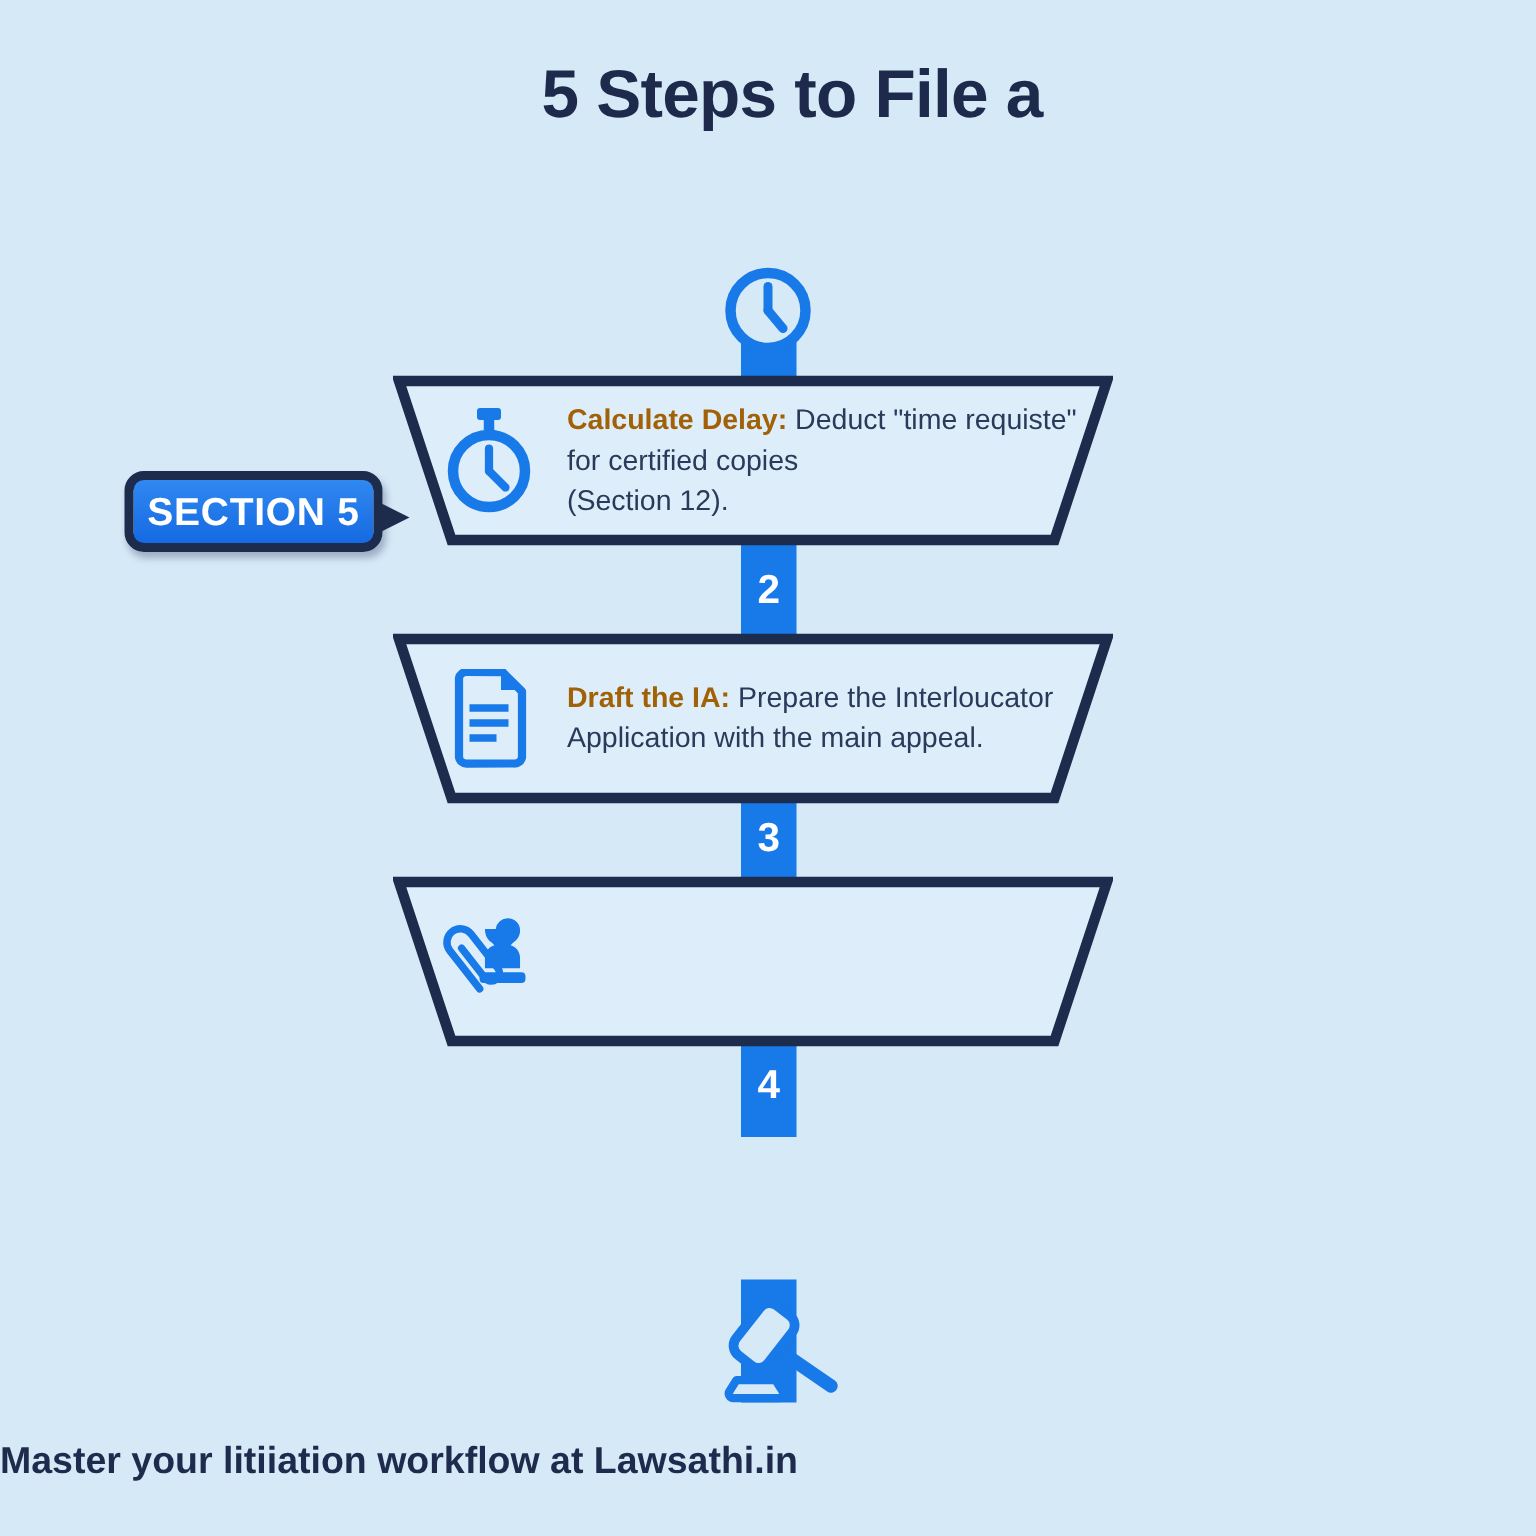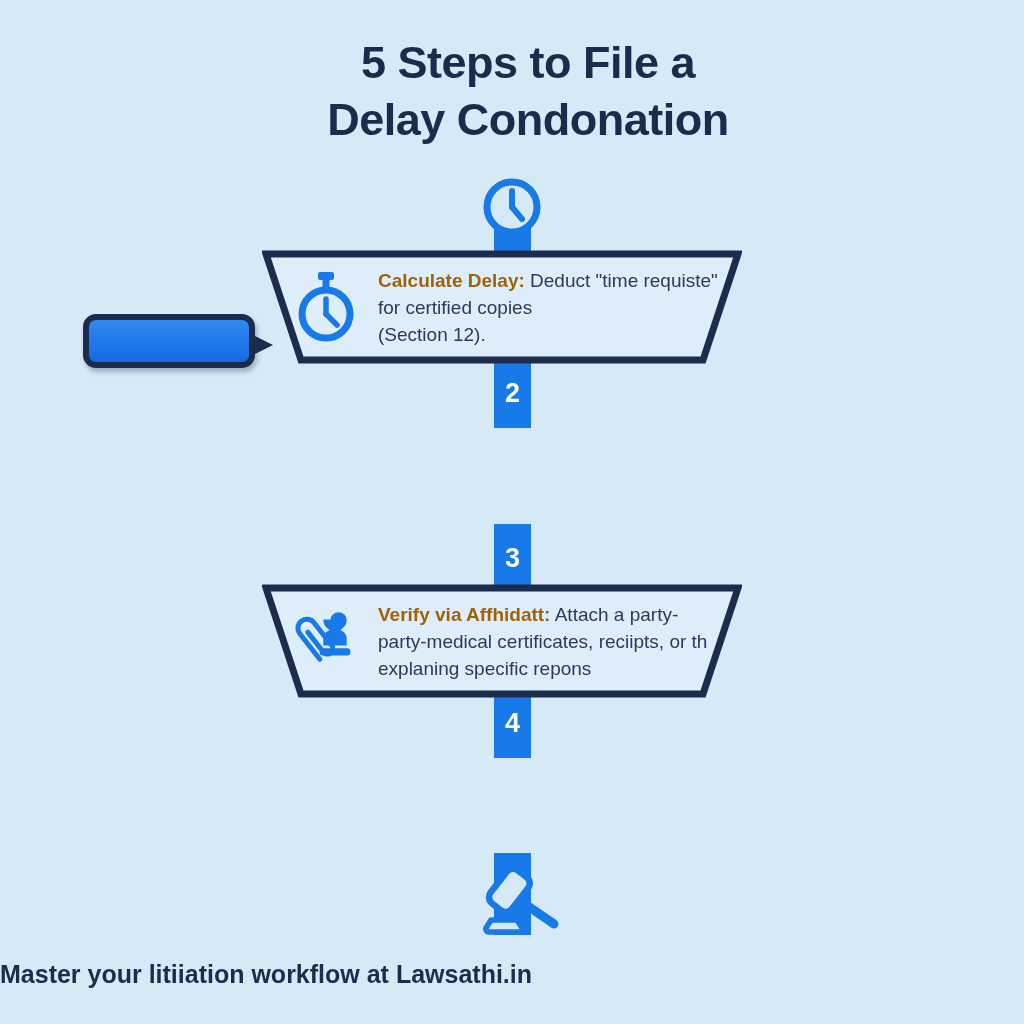--- a/index.html
+++ b/index.html
@@ -53,21 +53,21 @@
     position:absolute;top:960px;left:0;width:100%;text-align:left;
     color:#1f2b4d;font-weight:700;font-size:25px;
   }
   .abs{position:absolute;}
 </style>
 </head>
 <body>
 
 <div id="canvas">
 
-  <div class="title"><span>5 Steps to File a</span><br><span>Delay Condonation</span></div>
+  <div class="title"><span>5 Steps to File a</span><br></div>
 
   <div class="seg" style="top:222px;height:36px;"></div>
   <div class="seg" style="top:358px;height:70px;">
       <span class="num">2</span>
     </div>
   <div class="seg" style="top:524px;height:68px;">
       <span class="num">3</span>
     </div>
   <div class="seg" style="top:688px;height:70px;">
       <span class="num">4</span>
@@ -92,40 +92,54 @@
         <line x1="34" y1="44" x2="34" y2="29" stroke="#1879e9" stroke-width="5.5" stroke-linecap="round"></line>
         <line x1="34" y1="44" x2="45" y2="55" stroke="#1879e9" stroke-width="5.5" stroke-linecap="round"></line>
       </svg>
     </div>
     <div class="step-text"><div><b>Calculate Delay:</b><span> Deduct "time requiste"
 for certified copies
 (Section 12).</span></div></div>
   </div>
 
   <div class="badge">
+    <span class="badge-label">SECTION 5</span>
     <span class="tail"></span>
   </div>
 
+  <div class="stepbox" style="top:422px;">
+    <svg class="shape" width="480" height="114" viewBox="0 0 480 114">
+      <polygon points="4,4 476,4 441,110 39,110" fill="#ddeefa" stroke="#1d2b4c" stroke-width="7"></polygon>
+    </svg>
+    <div class="step-icon">
+      <svg width="54" height="66" viewBox="0 0 54 66">
+        <path d="M7 6 a5 5 0 0 1 5 -4 h24 l13 13 v44 a5 5 0 0 1 -5 4 h-32 a5 5 0 0 1 -5 -4 z" fill="none" stroke="#1879e9" stroke-width="5.5" stroke-linejoin="round"></path>
+        <path d="M35 3 v11 h12 z" fill="#1879e9"></path>
+        <line x1="14" y1="26" x2="40" y2="26" stroke="#1879e9" stroke-width="5"></line>
+        <line x1="14" y1="36" x2="40" y2="36" stroke="#1879e9" stroke-width="5"></line>
+        <line x1="14" y1="46" x2="32" y2="46" stroke="#1879e9" stroke-width="5"></line>
+      </svg>
+    </div>
+    <div class="step-text"><div><b>Draft the IA:</b><span> Prepare the Interloucator
+Application with the main appeal.</span></div></div>
+  </div>
 
   <div class="stepbox" style="top:584px;">
     <svg class="shape" width="480" height="114" viewBox="0 0 480 114">
       <polygon points="4,4 476,4 441,110 39,110" fill="#ddeefa" stroke="#1d2b4c" stroke-width="7"></polygon>
     </svg>
     <div class="step-icon">
       <svg width="80" height="76" viewBox="0 0 80 76">
         <path d="M45 14 a9 9 0 0 1 9 -8 a9 9 0 0 1 9 9 c0 4 -2 7 -5 9 l-2 2 c4 1 7 5 7 9 v8 h-26 v-8 c0 -4 3 -8 7 -9 l-2 -2 c-3 -2 -5 -5 -5 -10 z" fill="#1879e9"></path>
         <rect x="33" y="46" width="34" height="8" rx="3" fill="#1879e9"></rect>
         <g transform="rotate(-38 28 42)">
           <path d="M22 58 V22 a10 10 0 0 1 20 0 v32 a6 6 0 0 1 -12 0 V26" fill="none" stroke="#1879e9" stroke-width="5.5" stroke-linecap="round"></path>
         </g>
       </svg>
     </div>
-    <div class="step-text"><div><b>Verify via Affhidatt:</b><span> Attach a party-
-party-medical certificates, reciipts, or th
-explaning specific repons</span></div></div>
   </div>
 
 
   <svg class="abs" style="left:462px;top:866px;" width="110" height="76" viewBox="0 0 110 76">
     <rect x="34" y="3" width="27" height="42" rx="8" transform="rotate(38 47 24)" fill="#d5e9f7" stroke="#1879e9" stroke-width="6.5"></rect>
     <line x1="60" y1="36" x2="92" y2="58" stroke="#1879e9" stroke-width="9" stroke-linecap="round"></line>
     <path d="M24 62 l5 -8 h26 l5 8 a3 3 0 0 1 -3 4 h-30 a3 3 0 0 1 -3 -4 z" fill="#d5e9f7" stroke="#1879e9" stroke-width="5.5" stroke-linejoin="round"></path>
   </svg>
 
   <div class="footer">Master your litiiation workflow at Lawsathi.in</div>

